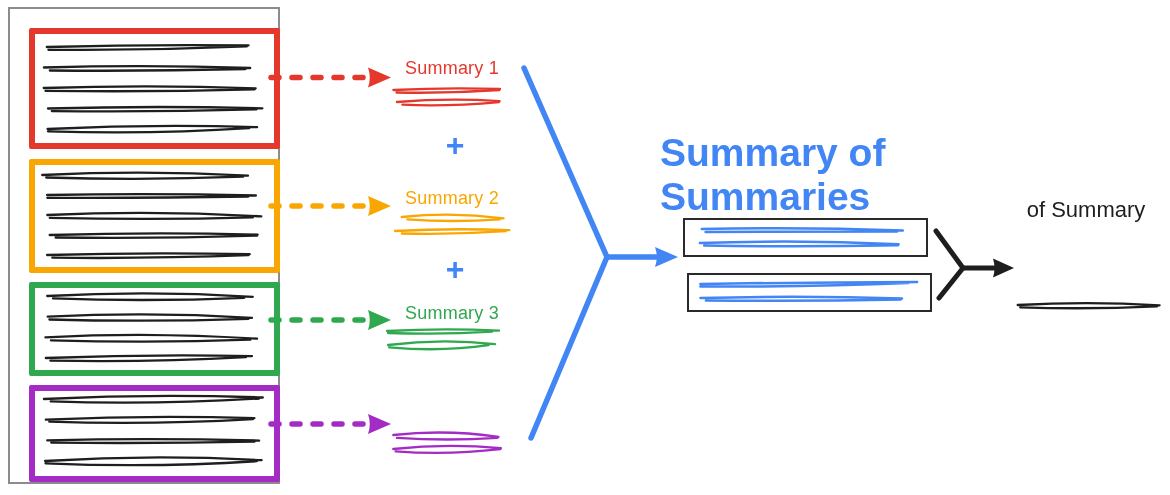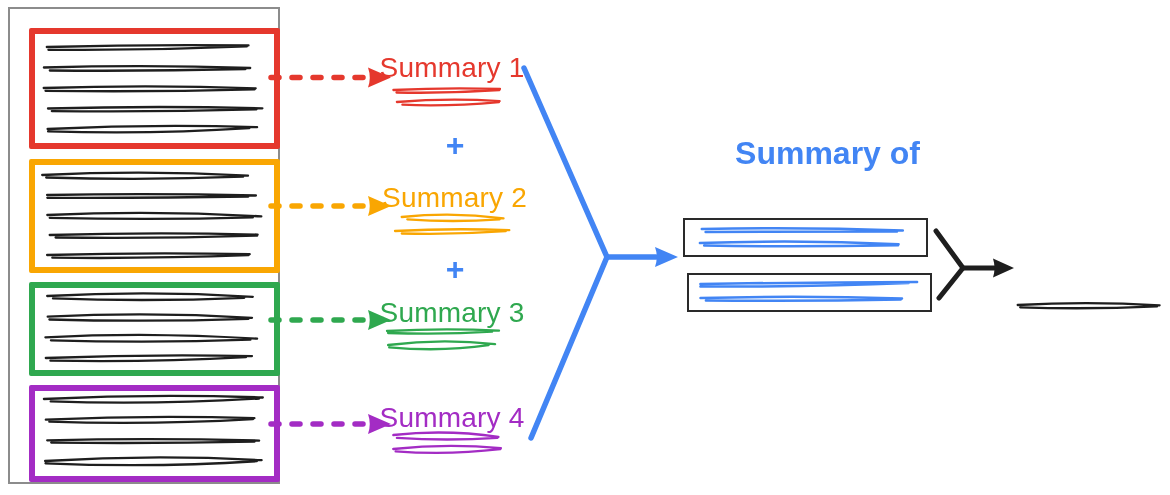--- a/index.html
+++ b/index.html
@@ -23,26 +23,26 @@
   .scribble{position:absolute;overflow:visible;}
   .scribble svg{overflow:visible;display:block;}
   .scribble path{fill:none;stroke-width:2.3;stroke-linecap:round;}
   .sc-ink path{stroke:var(--ink);}
   .sc-red path{stroke:var(--red);}
   .sc-orange path{stroke:var(--orange);}
   .sc-green path{stroke:var(--green);}
   .sc-purple path{stroke:var(--purple);}
   .sc-blue path{stroke:var(--blue);stroke-width:2.5;}
   
-  .sum-label{width:150px;text-align:center;font-size:28px;line-height:26px;letter-spacing:.2px;}
-  .lbl-red{color:var(--red);} .lbl-orange{color:var(--orange);text-align:right;}
+  .sum-label{width:150px;text-align:center;font-size:18px;line-height:26px;letter-spacing:.2px;}
+  .lbl-red{color:var(--red);} .lbl-orange{color:var(--orange);}
   .lbl-green{color:var(--green);} .lbl-purple{color:var(--purple);}
   .plus{width:60px;text-align:center;font-size:32px;font-weight:bold;color:var(--blue);line-height:34px;}
-  .stage2-title{left:660px;top:131px;width:260px;text-align:right;color:var(--blue);
-    font-size:32px;font-weight:bold;line-height:44px;}
+  .stage2-title{left:660px;top:131px;width:260px;text-align:left;color:var(--blue);
+    font-size:39px;font-weight:bold;line-height:44px;}
   .sum-box{box-sizing:border-box;border:2px solid #2a2a2a;background:#fff;}
   .box1{left:683px;top:218px;width:245px;height:39px;}
   .box2{left:687px;top:273px;width:245px;height:39px;}
   .stage3-label{left:1006px;top:196px;width:160px;text-align:center;color:var(--ink);
     font-size:22px;line-height:28px;}
   
   #overlay{left:0;top:0;width:1170px;height:495px;pointer-events:none;}
   .dash{stroke-width:5.5;stroke-linecap:round;fill:none;stroke-dasharray:8 13;}
   .solid{fill:none;stroke-linecap:round;stroke-linejoin:round;}
   .a-red .dash{stroke:var(--red);} .a-red .head{fill:var(--red);}
@@ -106,46 +106,47 @@
 
   <div class="abs plus" style="left:425px;top:252px;">+</div>
 
   <div class="abs sum-label lbl-green" style="left:377px;top:300px;">Summary 3</div>
   <div class="scribble sc-green abs" style="left:382px;top:325px;width:130px;height:26px;">
       <svg viewBox="0 0 130 26" width="130" height="26">
         <path d="M 5.0 6.0 Q 61.0 3.0 117.0 5.6 M 6.1 8.0 Q 61.0 9.9 110.1 6.6 M 6.1 20.0 Q 59.6 13.1 113.1 19.2 M 7.2 22.4 Q 59.6 27.0 106.5 20.2 "></path>
       </svg>
     </div>
 
-  <div class="abs sum-label lbl-purple" style="left:377px;top:405px;">Summary 4</div>
   <div class="scribble sc-purple abs" style="left:384px;top:429px;width:128px;height:26px;">
       <svg viewBox="0 0 128 26" width="128" height="26">
         <path d="M 9.3 6.0 Q 61.9 0.2 114.5 7.9 M 12.9 8.8 Q 61.9 12.1 113.4 8.9 M 9.2 20.0 Q 63.1 14.2 116.9 19.2 M 11.6 22.3 Q 63.1 26.2 116.4 20.2 "></path>
       </svg>
     </div>
 
   <div class="abs stage2-title">
     <div>Summary of</div>
+    <div>Summaries</div>
   </div>
   <div class="abs sum-box box1">
     <div class="scribble sc-blue" style="left:10px;top:4px;width:222px;height:28px;">
         <svg viewBox="0 0 222 28" width="222" height="28">
           <path d="M 6.8 5.0 Q 107.3 3.1 207.8 6.4 M 10.6 7.9 Q 107.3 8.0 202.0 7.4 M 4.9 19.0 Q 104.2 15.6 203.6 20.2 M 9.2 21.6 Q 104.2 23.2 203.1 21.2 "></path>
         </svg>
       </div>
   </div>
   <div class="abs sum-box box2">
     <div class="scribble sc-blue" style="left:10px;top:4px;width:222px;height:28px;">
         <svg viewBox="0 0 222 28" width="222" height="28">
           <path d="M 1.4 5.0 Q 109.7 3.3 218.1 3.0 M 1.4 7.6 Q 109.7 7.9 209.6 4.0 M 1.5 19.0 Q 102.3 16.4 203.0 19.5 M 6.9 21.4 Q 102.3 22.6 201.7 20.5 "></path>
         </svg>
       </div>
   </div>
 
   <div class="abs stage3-label">
+    <div>of Summary</div>
   </div>
   <div class="scribble sc-ink abs" style="left:1012px;top:296px;width:152px;height:18px;">
       <svg viewBox="0 0 152 18" width="152" height="18">
         <path d="M 5.7 9.0 Q 76.6 5.1 147.6 9.3 M 8.2 11.3 Q 76.6 13.6 145.0 10.3 "></path>
       </svg>
     </div>
 
   <svg id="overlay" class="abs" viewBox="0 0 1170 495" xmlns="http://www.w3.org/2000/svg">
     <g class="a-red">
       <line class="dash" x1="271" y1="77.5" x2="366" y2="77.5"></line>

